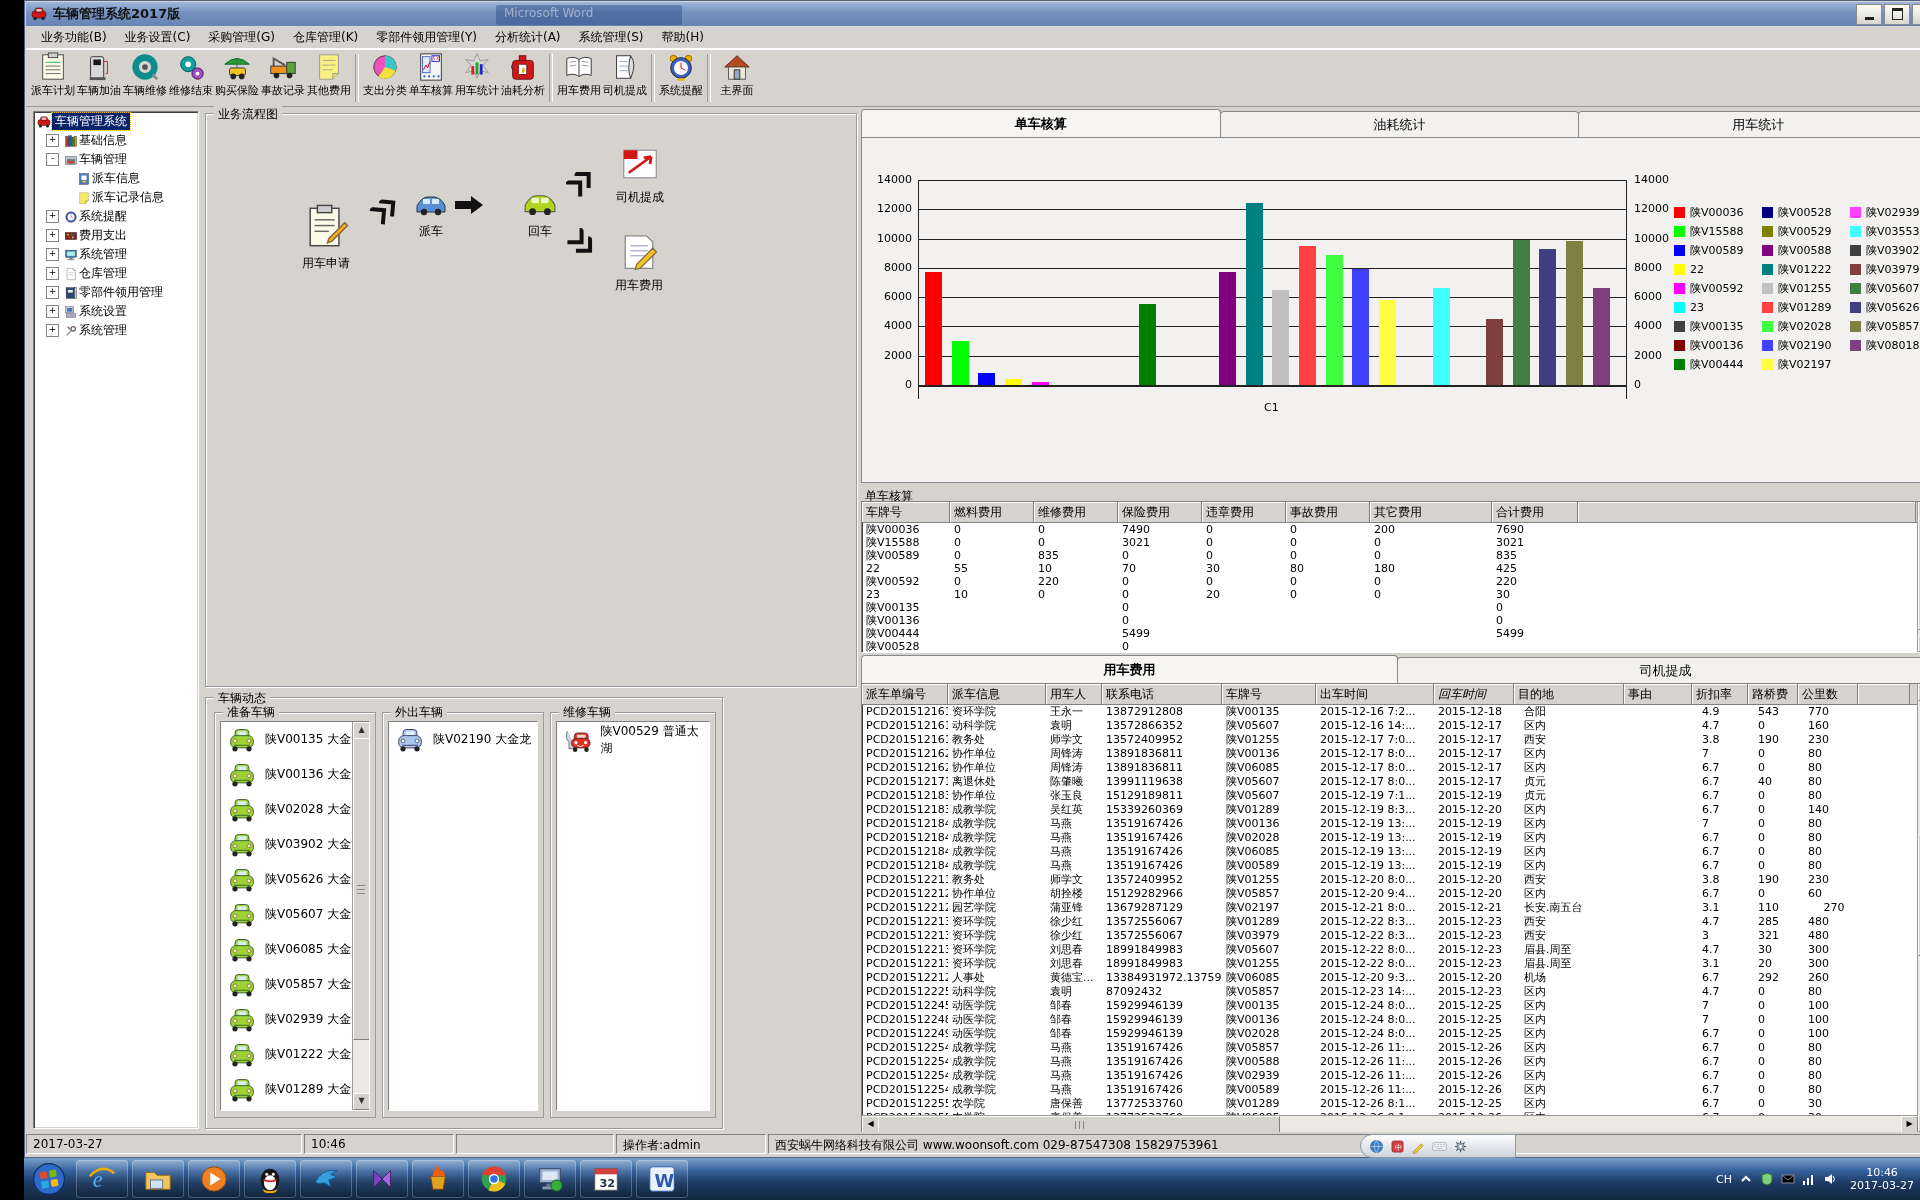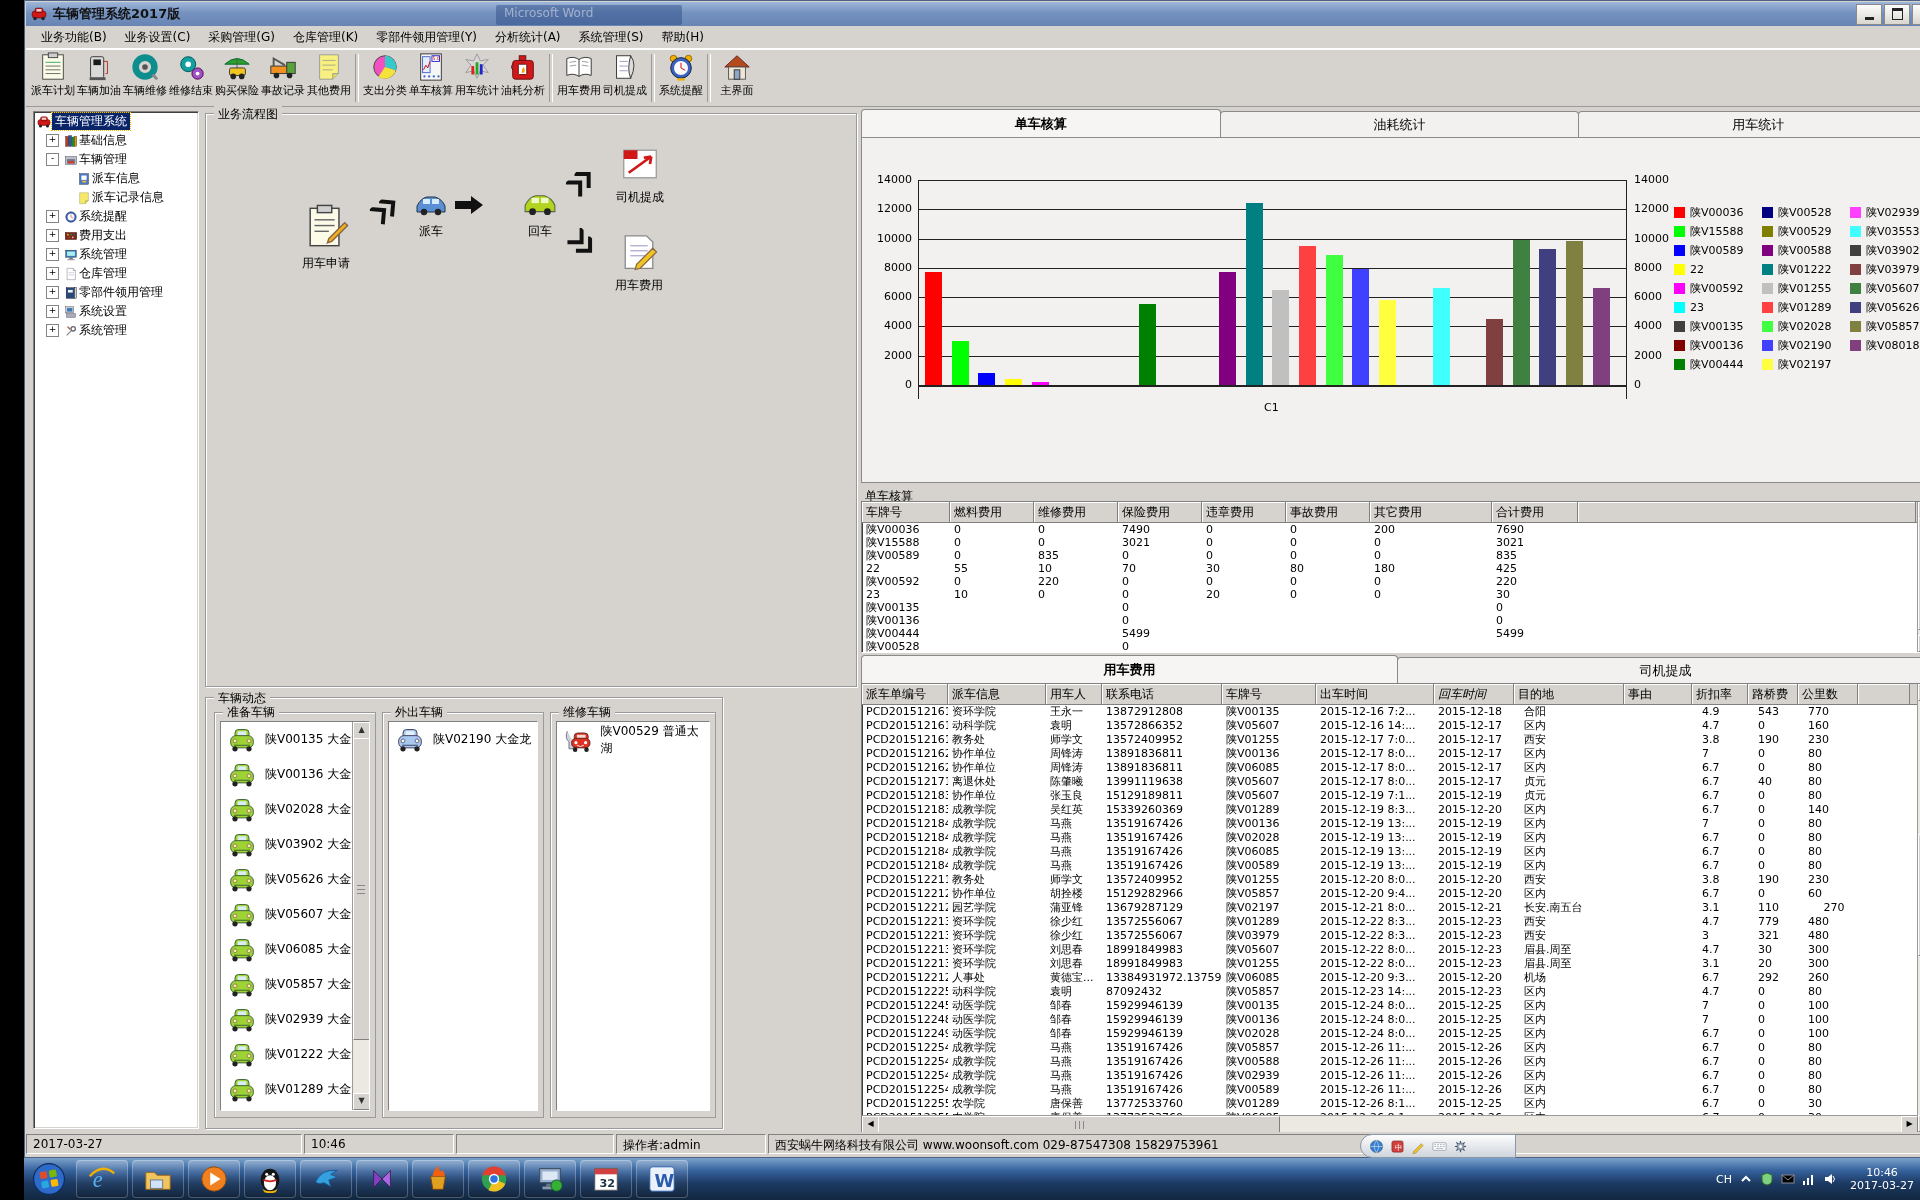--- a/index.html
+++ b/index.html
@@ -1181,21 +1181,21 @@
           <span class="td" style="width: 86px;">PCD201512213...</span>
           <span class="td" style="width: 98px;">资环学院</span>
           <span class="td" style="width: 56px;">徐少红</span>
           <span class="td" style="width: 120px;">13572556067</span>
           <span class="td" style="width: 94px;">陕V01289</span>
           <span class="td" style="width: 118px;">2015-12-22 8:3...</span>
           <span class="td" style="width: 86px;">2015-12-23</span>
           <span class="td" style="width: 110px;">西安</span>
           <span class="td" style="width: 68px;"></span>
           <span class="td" style="width: 56px;">4.7</span>
-          <span class="td" style="width: 50px;">779</span>
+          <span class="td" style="width: 50px;">285</span>
           <span class="td" style="width: 60px;">480</span>
         </div>
         <div class="tr tr2">
           <span class="td" style="width: 86px;">PCD201512213...</span>
           <span class="td" style="width: 98px;">资环学院</span>
           <span class="td" style="width: 56px;">徐少红</span>
           <span class="td" style="width: 120px;">13572556067</span>
           <span class="td" style="width: 94px;">陕V03979</span>
           <span class="td" style="width: 118px;">2015-12-22 8:3...</span>
           <span class="td" style="width: 86px;">2015-12-23</span>

